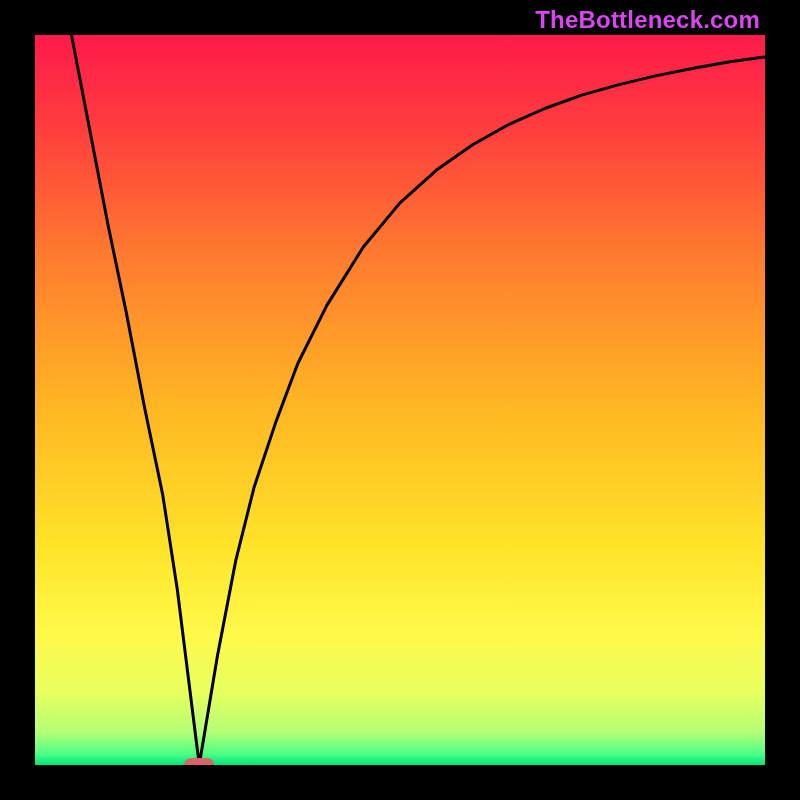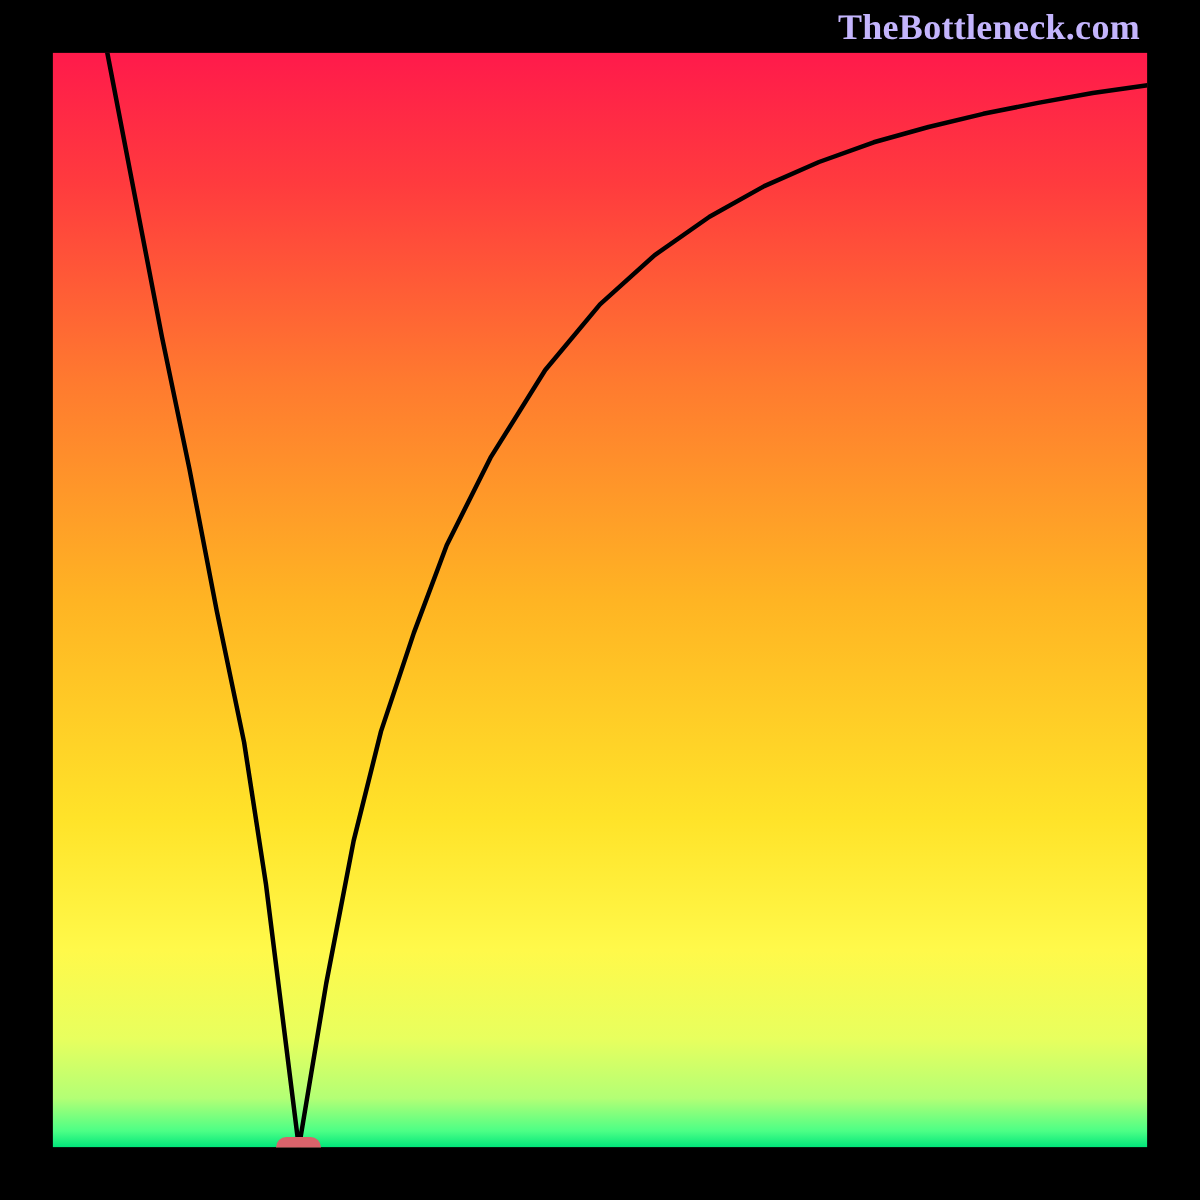--- a/index.html
+++ b/index.html
@@ -43,23 +43,22 @@
     border-radius: 7px;
     transform: translate(-50%, -50%);
   }
   .watermark {
     position: absolute;
     top: 6px;
     right: 40px;
     font-size: 24px;
     font-weight: 600;
     letter-spacing: 0.2px;
-    color: #c4b5fd;
+    color: #d946ef;
     user-select: none;
-    font-family: Liberation Serif, serif;
   }
 </style>
 </head>
 <body>
 
 <div class="frame">
 
   <div class="watermark">TheBottleneck.com</div>
 
   <div class="plot-area">

